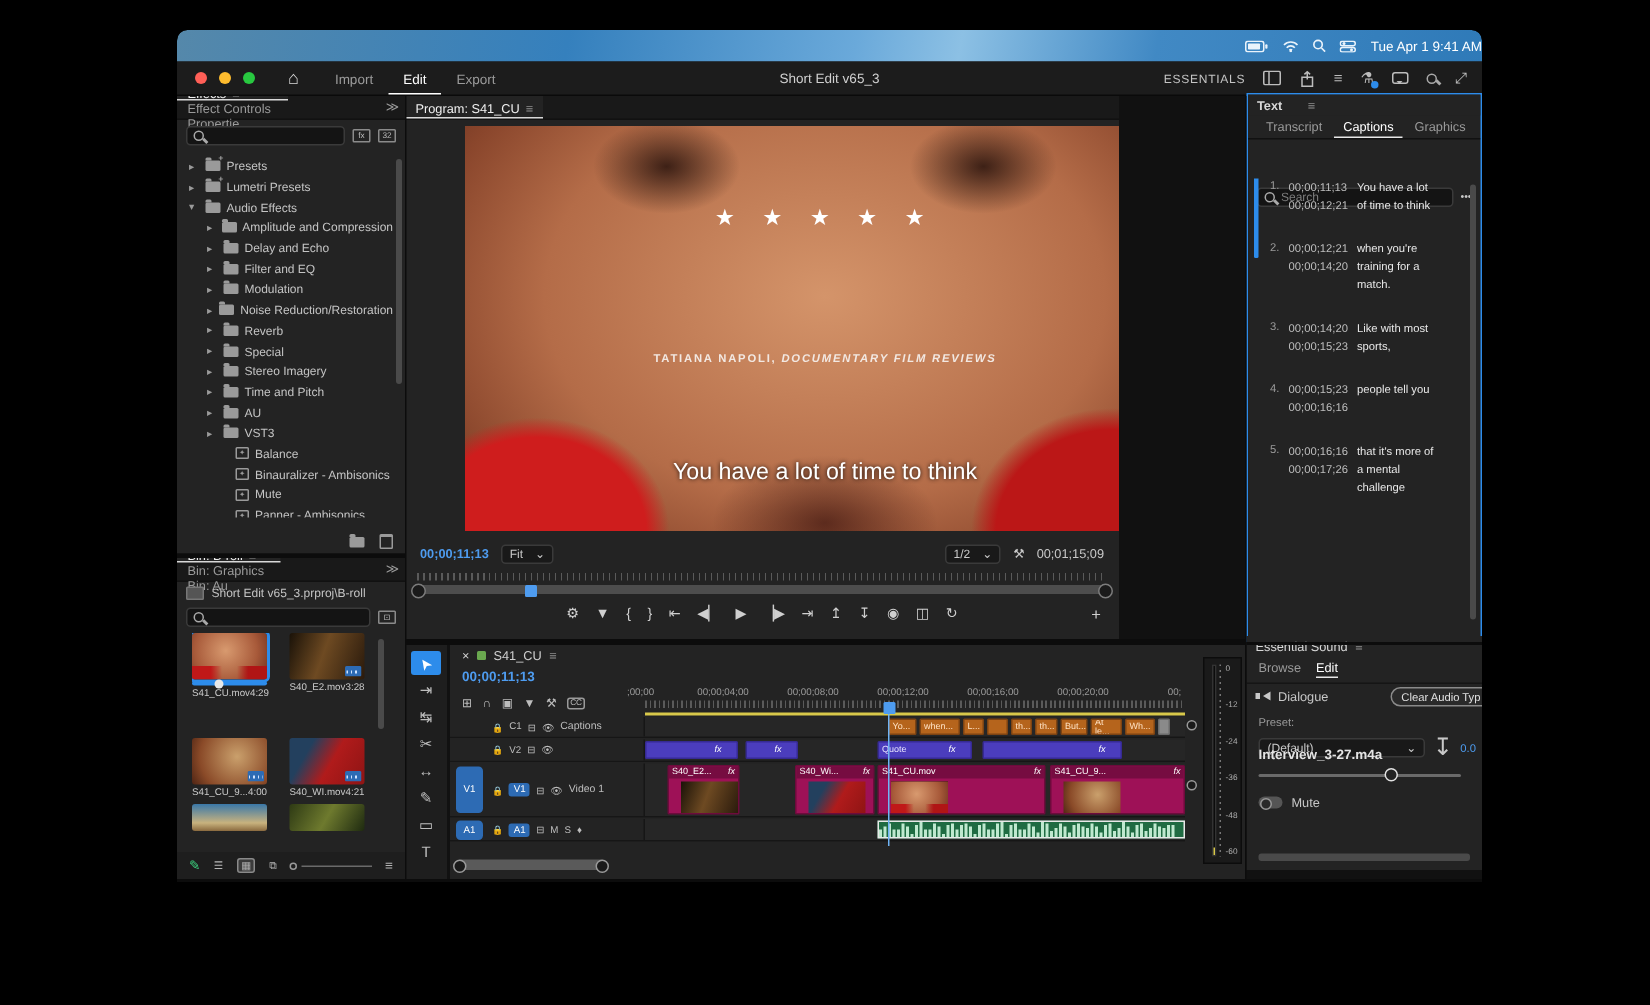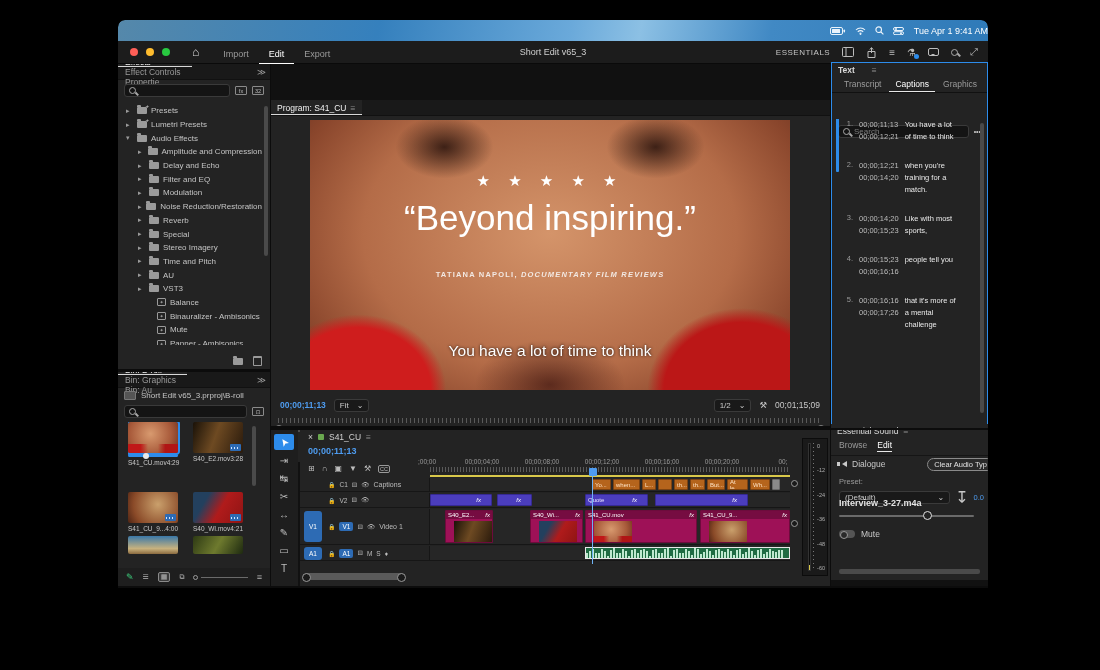--- a/index.html
+++ b/index.html
@@ -82,21 +82,21 @@
   .beach { background:linear-gradient(180deg,#3a78a8,#c8b27e 70%,#8a6a3f); }
   .grass { background:linear-gradient(120deg,#2e3a14,#6e7a2e 50%,#1e2a10); }
   #bins .foot { position:absolute; left:0; bottom:0; width:100%; height:18px; background:#1e1e1e; display:flex; align-items:center; gap:9px; padding:0 8px; font-size:9px; color:#b5b5b5; }
   #bins .foot .pencil { color:#3dd17e; font-size:9px; }
   #bins .foot .active-view { border:1px solid #8a8a8a; border-radius:2px; padding:0 2px; background:#3a3a3a; }
   #bins .foot .zoom { flex:1; display:flex; align-items:center; gap:3px; }
   #bins .foot .zline { flex:1; height:1px; background:#6a6a6a; }
   #bins .foot .zdot { width:5px; height:5px; border:1px solid #9a9a9a; border-radius:50%; }
 
   
-  #program { left:152px; top:44px; width:560px; height:362px;margin-top:36px; }
+  #program { left:152px; top:44px; width:476px; height:362px; }
   #pm-video { position:absolute; left:40px; top:20px; width:480px; height:270px; overflow:hidden;
     background:
       radial-gradient(140px 120px at 10% 100%, #cf1d1d 52%, rgba(207,29,29,0) 63%),
       radial-gradient(150px 130px at 90% 100%, #bb1717 52%, rgba(187,23,23,0) 63%),
       radial-gradient(70px 45px at 28% 10%, rgba(30,12,8,.8), transparent 70%),
       radial-gradient(70px 45px at 72% 10%, rgba(30,12,8,.8), transparent 70%),
       radial-gradient(100px 60px at 50% 98%, rgba(40,5,5,.6), transparent 75%),
       radial-gradient(340px 250px at 50% 42%, #d4946a, #b46c48 55%, #8a462c 80%, #5e2a1a);
   }
   #pm-video .stars { position:absolute; top:52px; width:100%; text-align:center; color:#fff; font-size:15px; letter-spacing:7px; }
@@ -503,21 +503,20 @@
 
   <div id="program" class="panel">
     <div class="tabbar">
       <span class="tab active">
           <span>Program: S41_CU</span>
           <span class="hamb">≡</span>
         </span>
     </div>
     <div id="pm-video">
       <div class="stars">★ ★ ★ ★ ★</div>
-      <div class="quote">“Beyond inspiring.”</div>
       <div class="attr"><span>TATIANA NAPOLI, </span><i>DOCUMENTARY FILM REVIEWS</i></div>
       <div class="pcap">You have a lot of time to think</div>
     </div>
     <div id="pm-ctrl">
       <span class="tc-blue">00;00;11;13</span>
       <span class="dd">
           <span>Fit</span>
           <span>⌄</span>
         </span>
       <span class="sp"></span>

